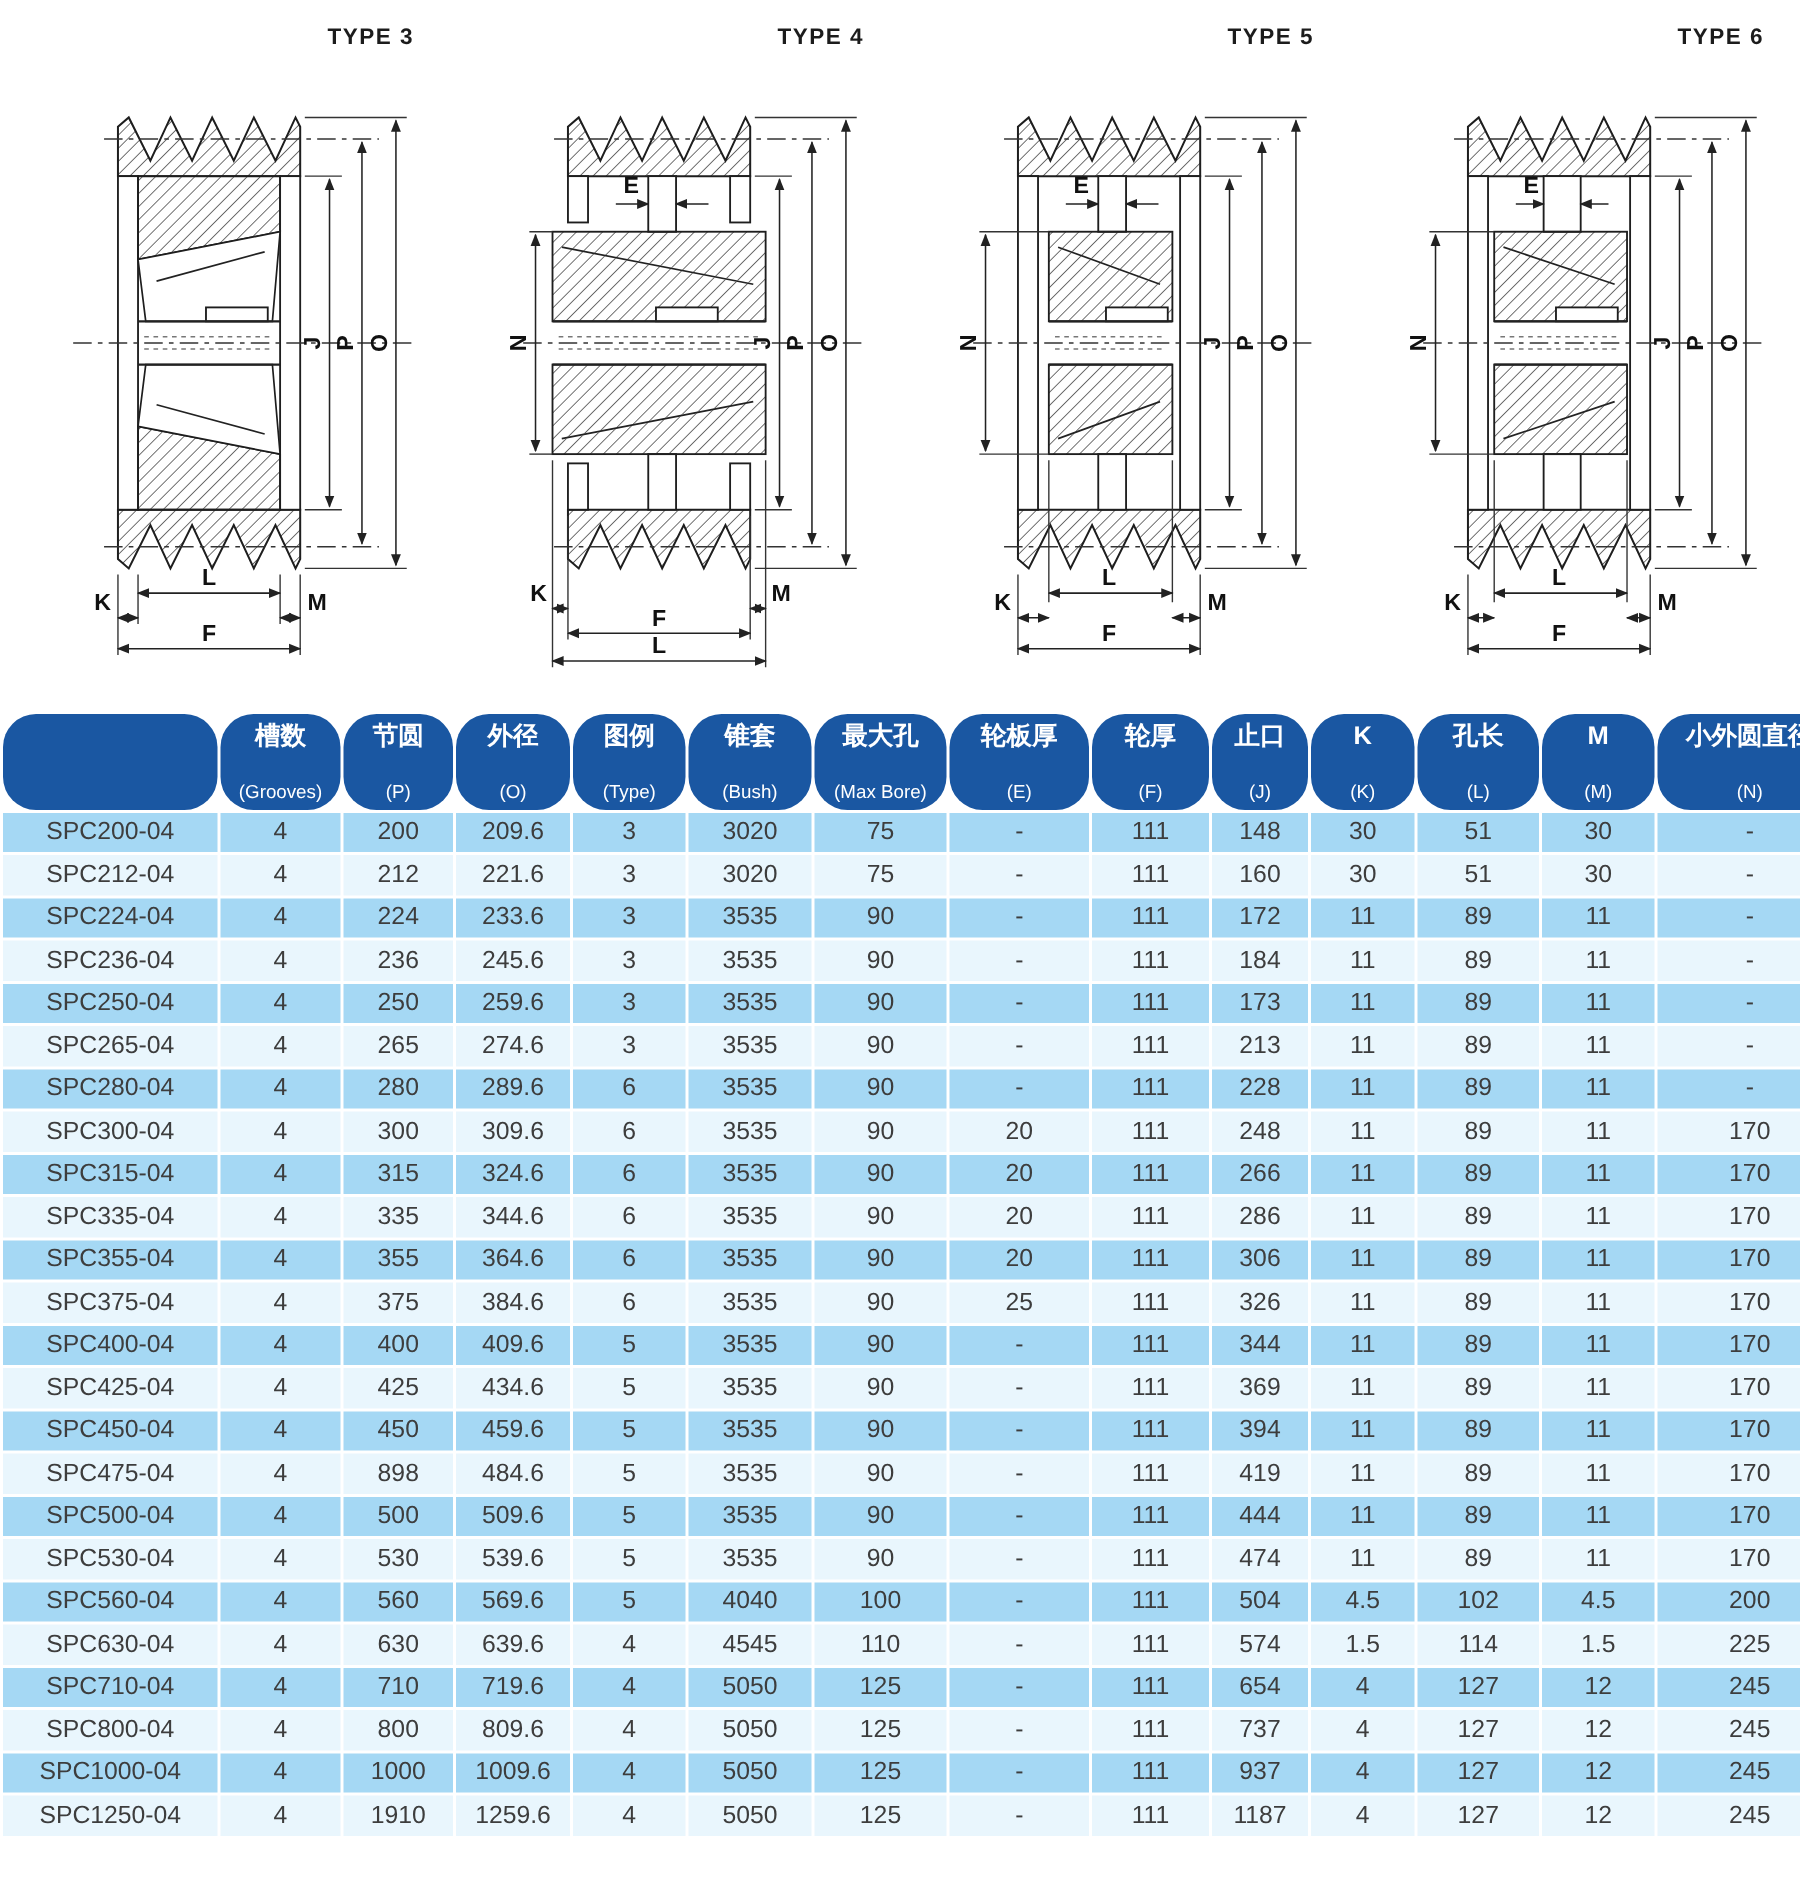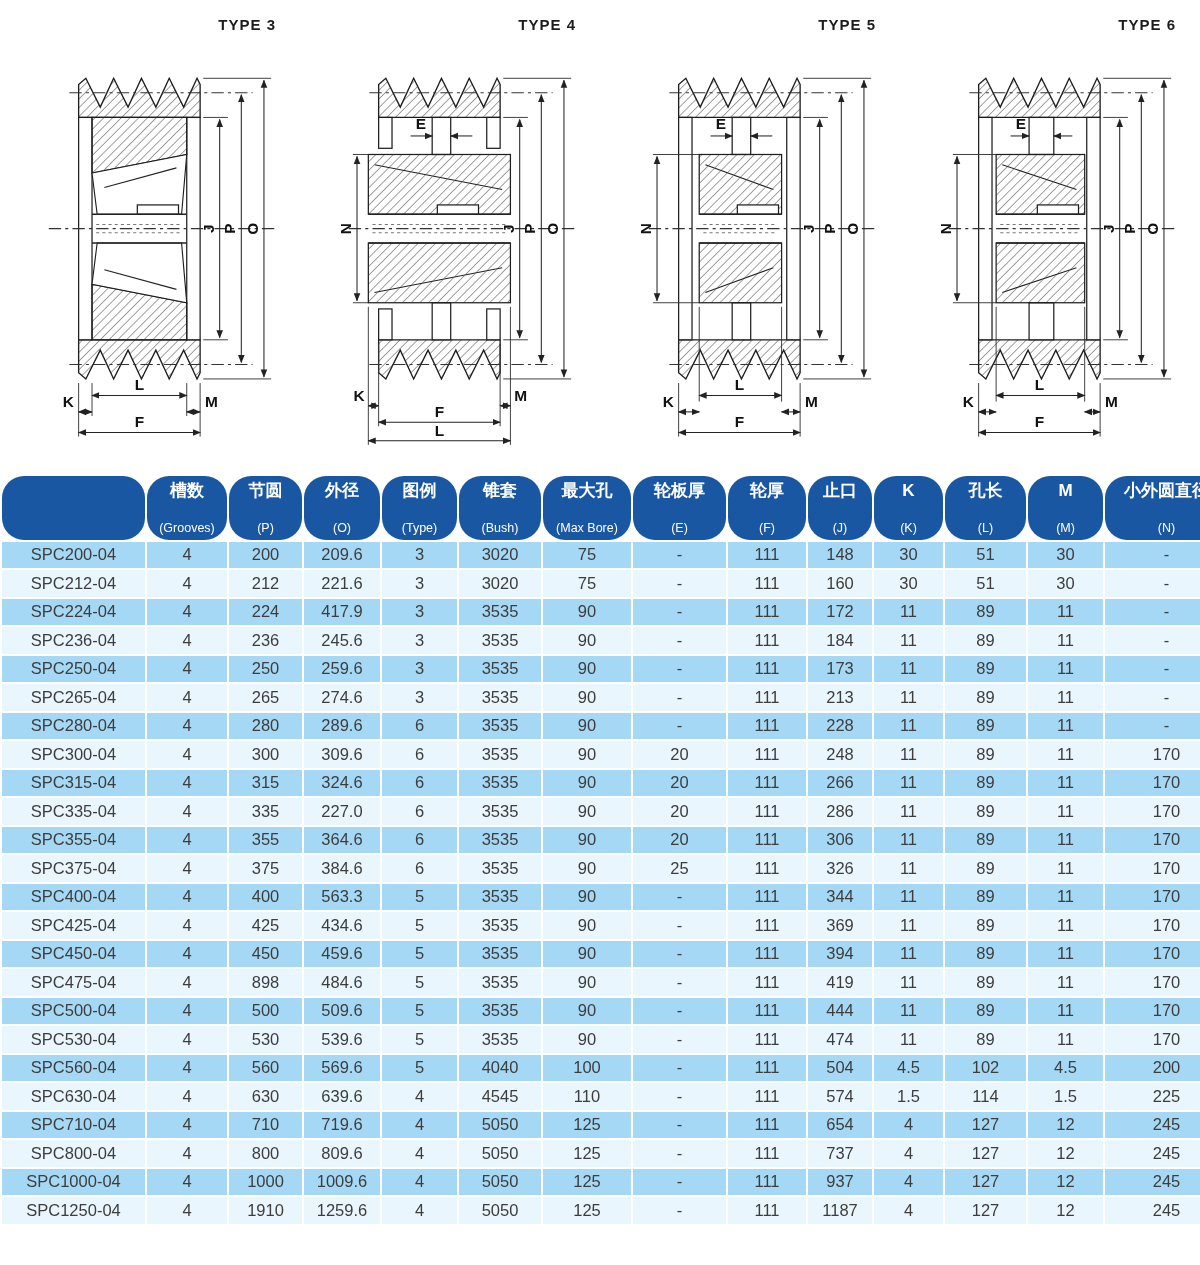--- a/index.html
+++ b/index.html
@@ -398,21 +398,21 @@
         <td>160</td>
         <td>30</td>
         <td>51</td>
         <td>30</td>
         <td>-</td>
       </tr>
       <tr class="d">
         <td>SPC224-04</td>
         <td>4</td>
         <td>224</td>
-        <td>417.9</td>
+        <td>233.6</td>
         <td>3</td>
         <td>3535</td>
         <td>90</td>
         <td>-</td>
         <td>111</td>
         <td>172</td>
         <td>11</td>
         <td>89</td>
         <td>11</td>
         <td>-</td>
@@ -510,21 +510,21 @@
         <td>266</td>
         <td>11</td>
         <td>89</td>
         <td>11</td>
         <td>170</td>
       </tr>
       <tr class="l">
         <td>SPC335-04</td>
         <td>4</td>
         <td>335</td>
-        <td>227.0</td>
+        <td>344.6</td>
         <td>6</td>
         <td>3535</td>
         <td>90</td>
         <td>20</td>
         <td>111</td>
         <td>286</td>
         <td>11</td>
         <td>89</td>
         <td>11</td>
         <td>170</td>
@@ -558,21 +558,21 @@
         <td>326</td>
         <td>11</td>
         <td>89</td>
         <td>11</td>
         <td>170</td>
       </tr>
       <tr class="d">
         <td>SPC400-04</td>
         <td>4</td>
         <td>400</td>
-        <td>563.3</td>
+        <td>409.6</td>
         <td>5</td>
         <td>3535</td>
         <td>90</td>
         <td>-</td>
         <td>111</td>
         <td>344</td>
         <td>11</td>
         <td>89</td>
         <td>11</td>
         <td>170</td>

